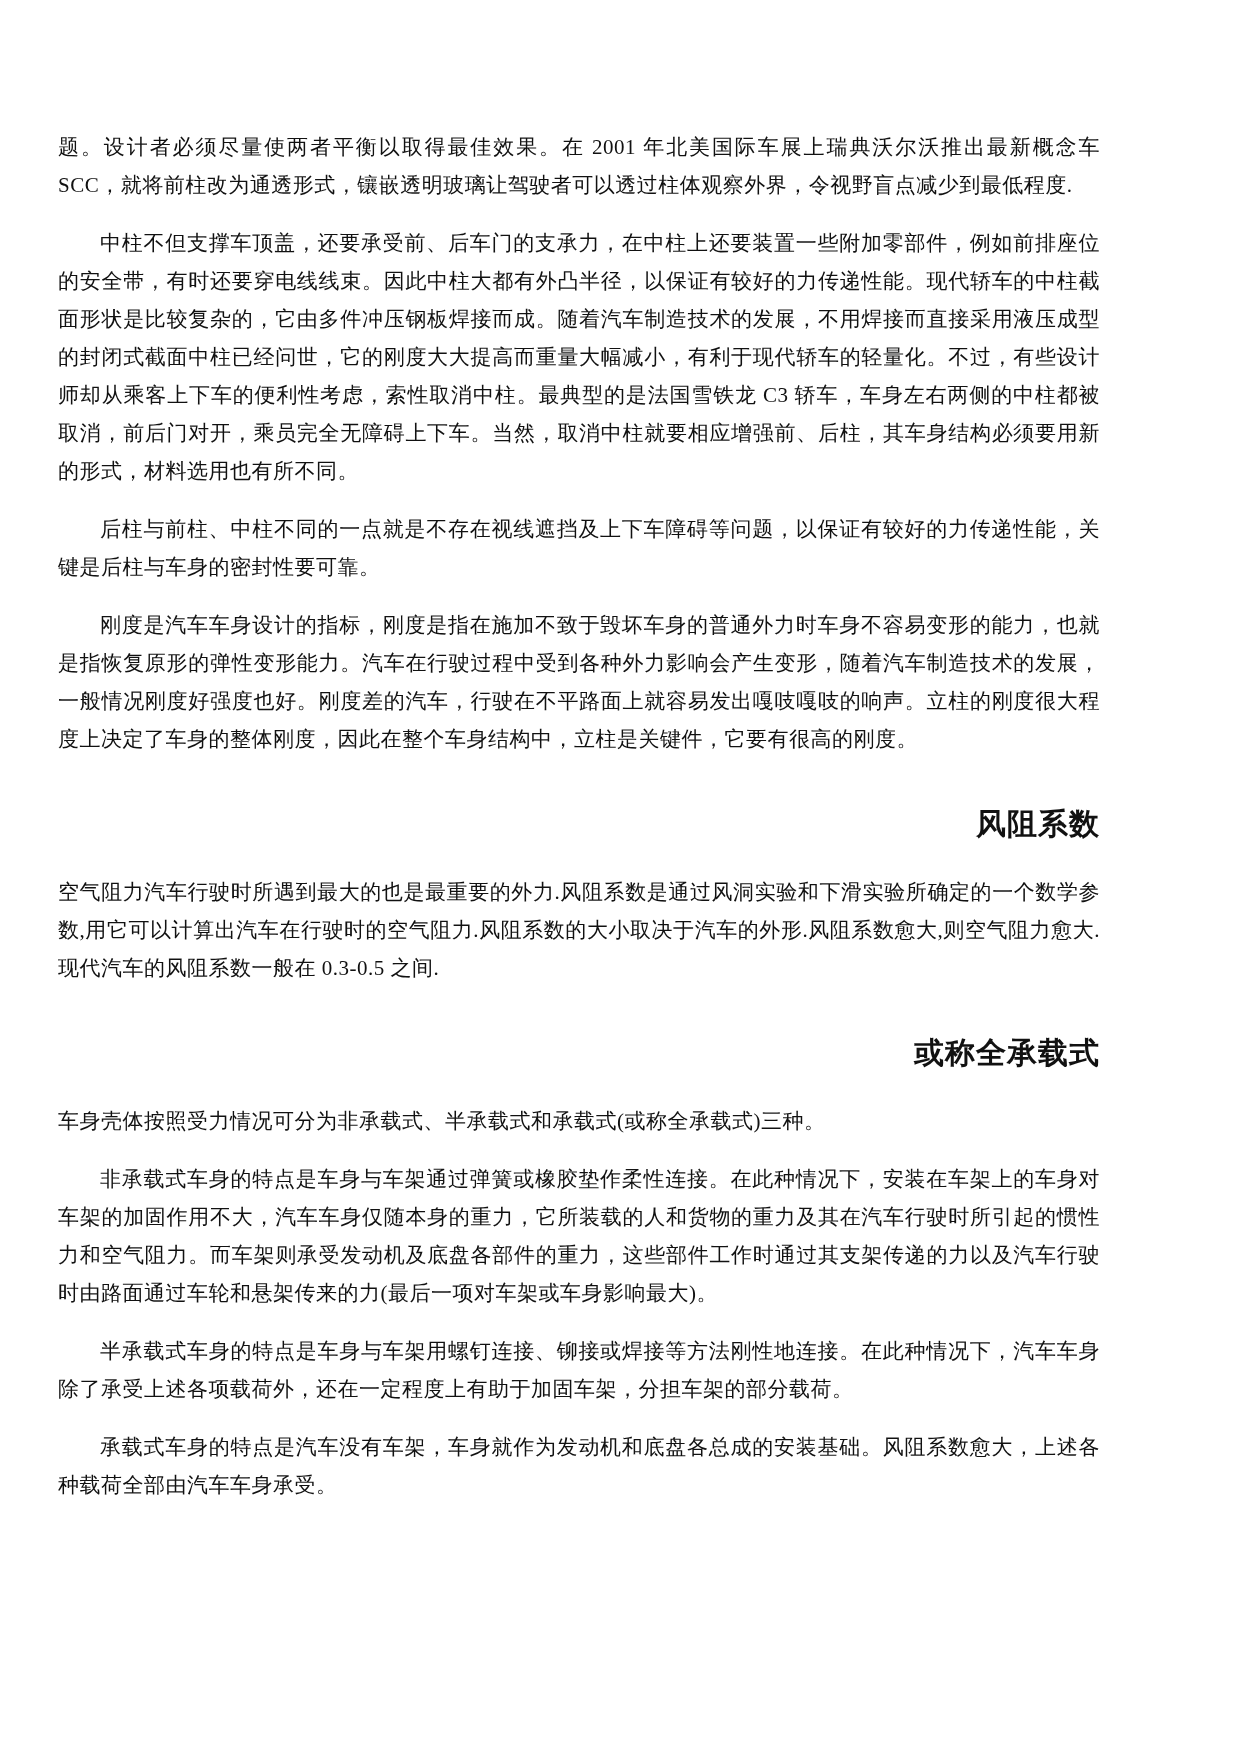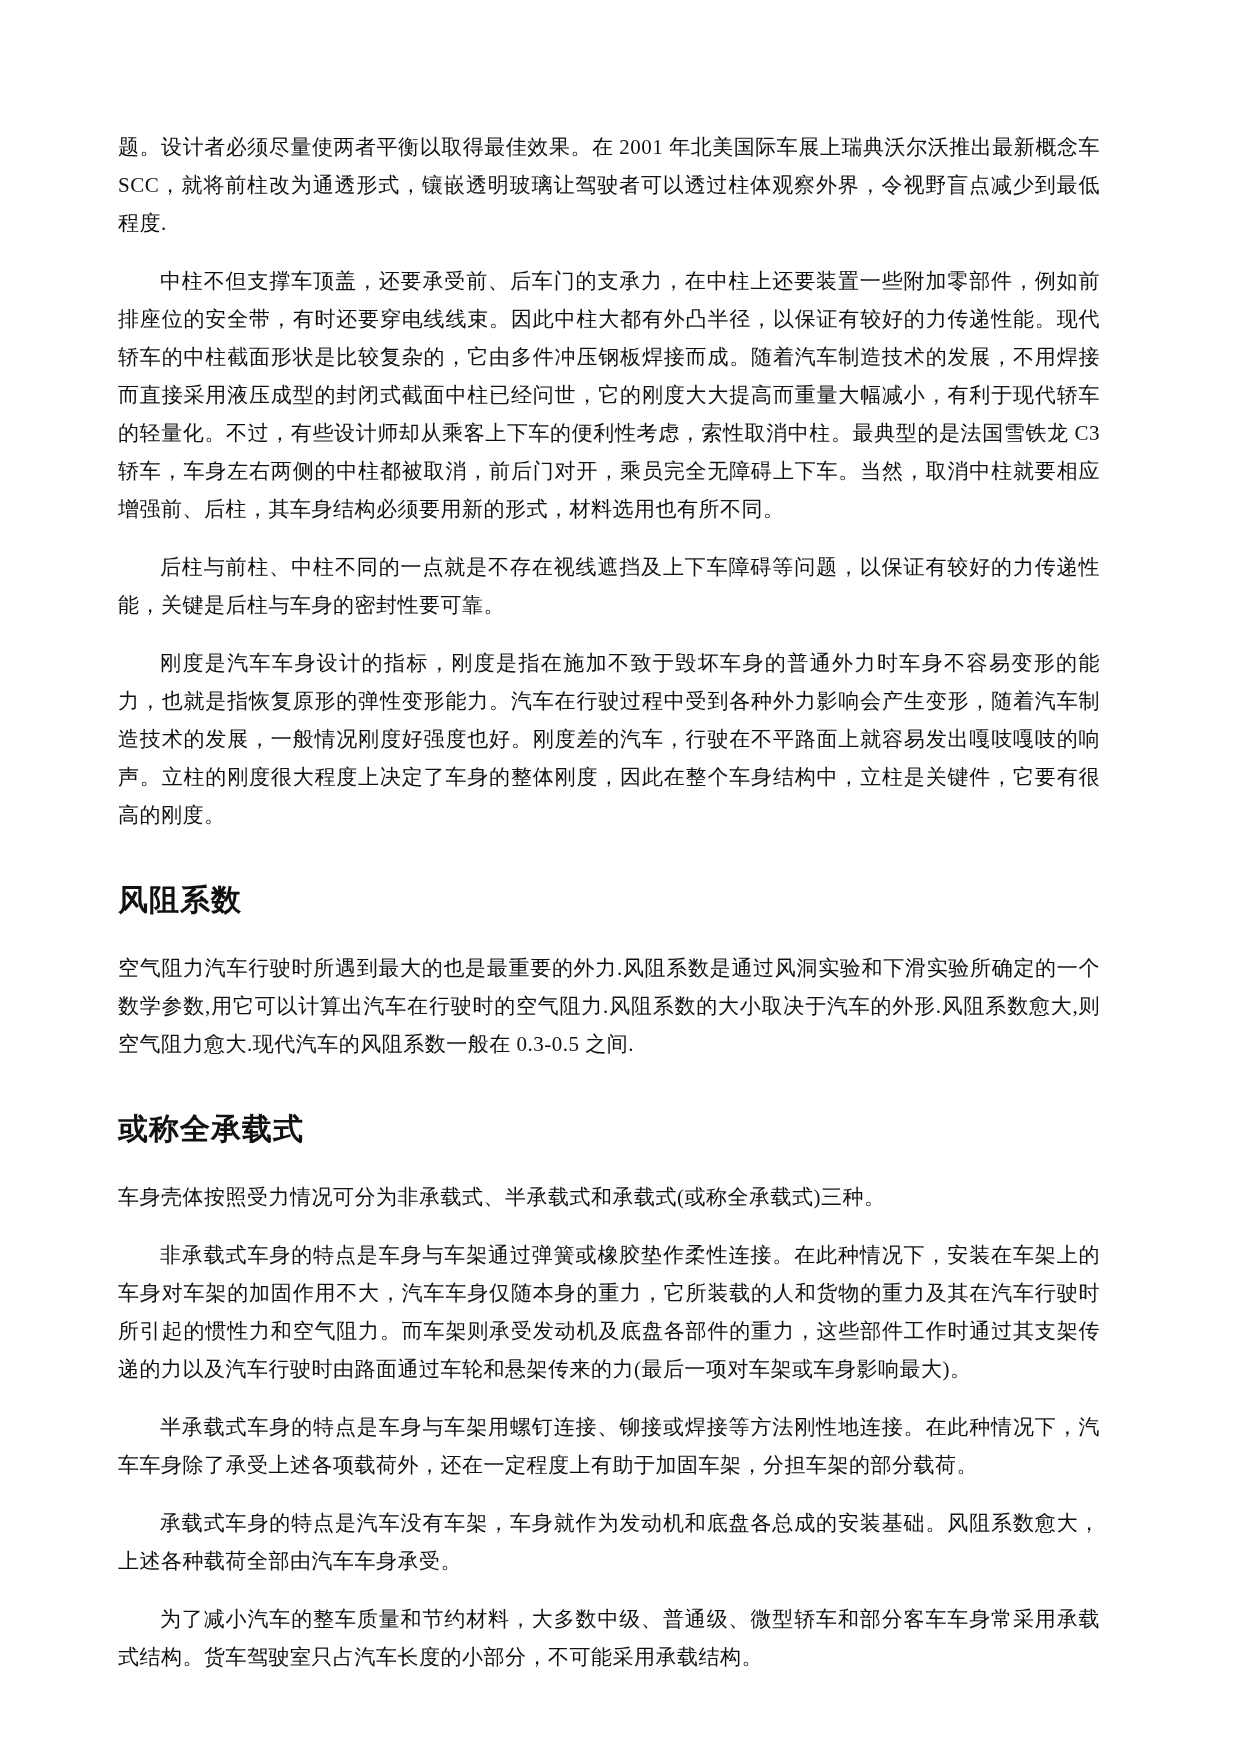--- a/index.html
+++ b/index.html
@@ -6,53 +6,52 @@
     margin: 0;
     padding: 0;
     background: #ffffff;
   }
   .page {
     position: relative;
     width: 1241px;
     height: 1754px;
     box-sizing: border-box;
     background: #ffffff;
-    padding: 108px 141px 60px 118px;
+    padding: 108px 141px 60px 58px;
     overflow: hidden;
     font-family: "Liberation Serif", "DejaVu Serif", serif;
     color: #111111;
   }
   .para {
     margin: 20px 0;
     font-size: 21px;
     line-height: 38px;
     letter-spacing: 0.5px;
     text-align: justify;
     text-justify: inter-ideograph;
   }
   .para.indent {
     text-indent: 2em;
   }
   .heading {
     margin: 46px 0 28px 0;
     font-size: 30px;
     font-weight: bold;
-    text-align: left;
+    text-align: right;
     letter-spacing: 1px;
   }
 </style>
 </head>
 <body>
 
 <div class="page">
   <p class="para">题。设计者必须尽量使两者平衡以取得最佳效果。在 2001 年北美国际车展上瑞典沃尔沃推出最新概念车 SCC，就将前柱改为通透形式，镶嵌透明玻璃让驾驶者可以透过柱体观察外界，令视野盲点减少到最低程度.</p>
   <p class="para indent">中柱不但支撑车顶盖，还要承受前、后车门的支承力，在中柱上还要装置一些附加零部件，例如前排座位的安全带，有时还要穿电线线束。因此中柱大都有外凸半径，以保证有较好的力传递性能。现代轿车的中柱截面形状是比较复杂的，它由多件冲压钢板焊接而成。随着汽车制造技术的发展，不用焊接而直接采用液压成型的封闭式截面中柱已经问世，它的刚度大大提高而重量大幅减小，有利于现代轿车的轻量化。不过，有些设计师却从乘客上下车的便利性考虑，索性取消中柱。最典型的是法国雪铁龙 C3 轿车，车身左右两侧的中柱都被取消，前后门对开，乘员完全无障碍上下车。当然，取消中柱就要相应增强前、后柱，其车身结构必须要用新的形式，材料选用也有所不同。</p>
   <p class="para indent">后柱与前柱、中柱不同的一点就是不存在视线遮挡及上下车障碍等问题，以保证有较好的力传递性能，关键是后柱与车身的密封性要可靠。</p>
   <p class="para indent">刚度是汽车车身设计的指标，刚度是指在施加不致于毁坏车身的普通外力时车身不容易变形的能力，也就是指恢复原形的弹性变形能力。汽车在行驶过程中受到各种外力影响会产生变形，随着汽车制造技术的发展，一般情况刚度好强度也好。刚度差的汽车，行驶在不平路面上就容易发出嘎吱嘎吱的响声。立柱的刚度很大程度上决定了车身的整体刚度，因此在整个车身结构中，立柱是关键件，它要有很高的刚度。</p>
   <h1 class="heading">风阻系数</h1>
   <p class="para">空气阻力汽车行驶时所遇到最大的也是最重要的外力.风阻系数是通过风洞实验和下滑实验所确定的一个数学参数,用它可以计算出汽车在行驶时的空气阻力.风阻系数的大小取决于汽车的外形.风阻系数愈大,则空气阻力愈大.现代汽车的风阻系数一般在 0.3-0.5 之间.</p>
   <h1 class="heading">或称全承载式</h1>
   <p class="para">车身壳体按照受力情况可分为非承载式、半承载式和承载式(或称全承载式)三种。</p>
   <p class="para indent">非承载式车身的特点是车身与车架通过弹簧或橡胶垫作柔性连接。在此种情况下，安装在车架上的车身对车架的加固作用不大，汽车车身仅随本身的重力，它所装载的人和货物的重力及其在汽车行驶时所引起的惯性力和空气阻力。而车架则承受发动机及底盘各部件的重力，这些部件工作时通过其支架传递的力以及汽车行驶时由路面通过车轮和悬架传来的力(最后一项对车架或车身影响最大)。</p>
   <p class="para indent">半承载式车身的特点是车身与车架用螺钉连接、铆接或焊接等方法刚性地连接。在此种情况下，汽车车身除了承受上述各项载荷外，还在一定程度上有助于加固车架，分担车架的部分载荷。</p>
   <p class="para indent">承载式车身的特点是汽车没有车架，车身就作为发动机和底盘各总成的安装基础。风阻系数愈大，上述各种载荷全部由汽车车身承受。</p>
-  <p class="para indent">为了减小汽车的整车质量和节约材料，大多数中级、普通级、微型轿车和部分客车车身常采用承载式结构。货车驾驶室只占汽车长度的小部分，不可能采用承载结构。</p>
 </div>
 
 </body></html>

